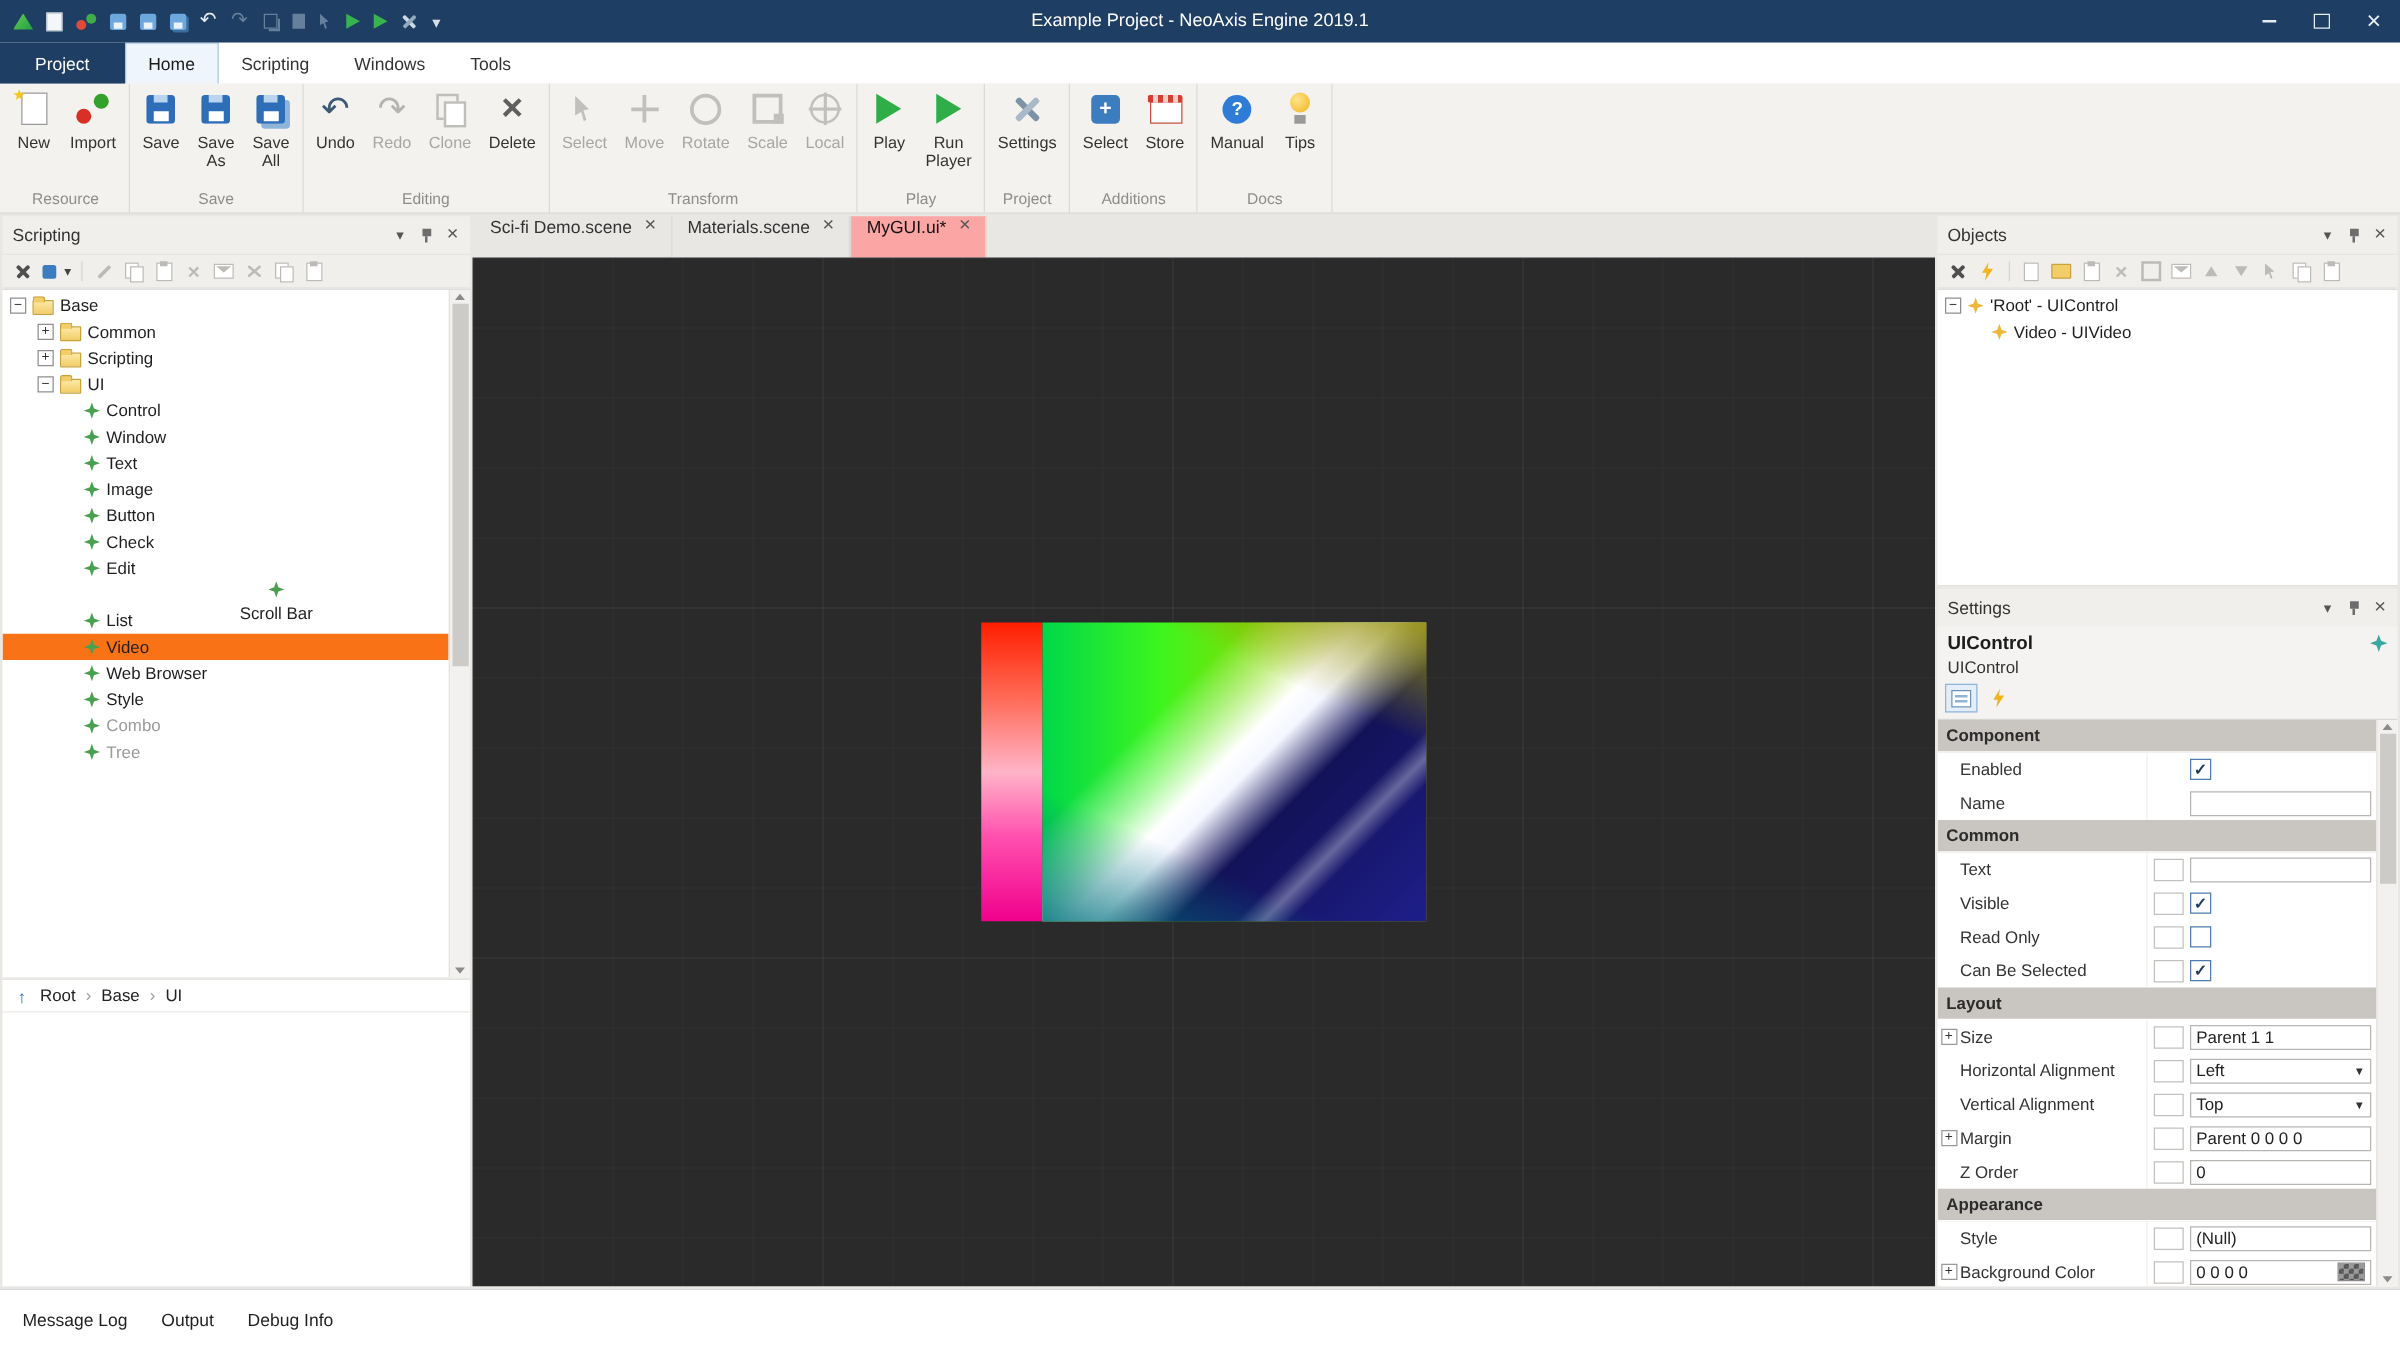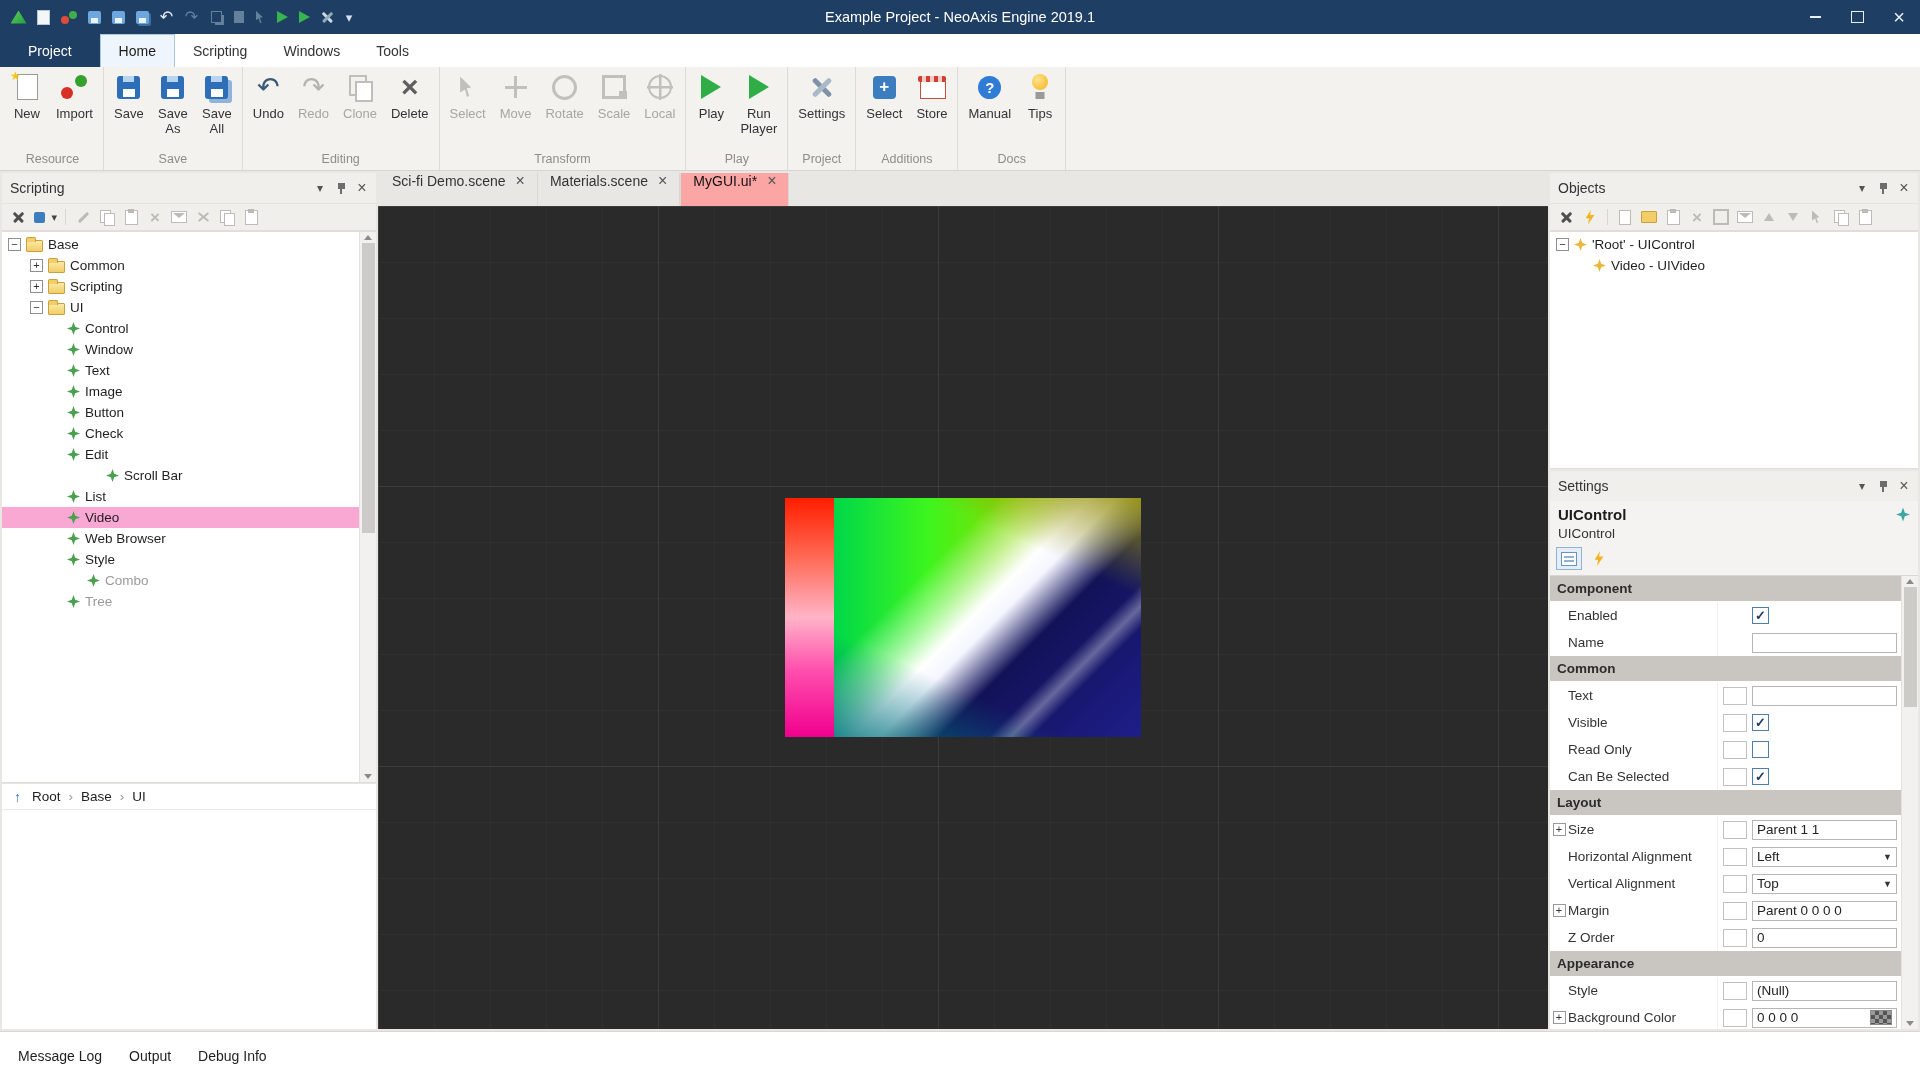--- a/index.html
+++ b/index.html
@@ -138,21 +138,21 @@
   .t-box::before{content:"";width:12px;height:12px;border:2px solid #bdbbb8}
   .t-up::before{content:"";border-left:5px solid transparent;border-right:5px solid transparent;border-bottom:8px solid #bdbbb8}
   .t-down::before{content:"";border-left:5px solid transparent;border-right:5px solid transparent;border-top:8px solid #bdbbb8}
   .t-cursor::before{content:"";width:10px;height:13px;background:#bdbbb8;clip-path:polygon(0 0,74% 52%,44% 56%,60% 92%,46% 98%,32% 62%,0 76%)}
   .t-flash::before{content:"";width:11px;height:15px;background:#f2b31e;clip-path:polygon(60% 0,10% 58%,42% 58%,32% 100%,90% 36%,50% 36%)}
 
   
   .tree-wrap{flex:1;min-height:0;display:flex;background:#fff;border:1px solid #e0dedb;border-left:none;border-right:none}
   .tree{flex:1;overflow:hidden;padding-top:2px}
   .trow{display:flex;align-items:center;height:21px;gap:5px;font-size:13.5px;white-space:nowrap}
-  .trow.selected{background:#f9a8d4}
+  .trow.selected{background:#f97316}
   .trow.grayed .tlabel{color:#9a9a9a}
   .tlabel{color:#1f1f1f}
   .tree-exp{width:13px;height:13px;border:1px solid #8f8f8f;background:#fff;font-size:11px;line-height:1;color:#333}
   .tree-folder{width:17px;height:12px;background:linear-gradient(#fce9a6,#f2cd68);border:1px solid #c8a23e;border-radius:1px;margin-top:2px}
   .tree-folder::before{content:"";position:absolute;top:-4px;left:-1px;width:8px;height:4px;background:#f2cd68;border:1px solid #c8a23e;border-bottom:none;border-radius:2px 2px 0 0}
   .tree-comp{width:13px;height:13px;background:#4ba04f;clip-path:polygon(50% 0,63% 37%,100% 50%,63% 63%,50% 100%,37% 63%,0 50%,37% 37%)}
   .tree-obj{width:13px;height:13px;background:#ecb73a;clip-path:polygon(50% 0,63% 37%,100% 50%,63% 63%,50% 100%,37% 63%,0 50%,37% 37%)}
 
   .vscroll{width:17px;flex:none;background:#f2f1ef;border-left:1px solid #e3e1de;display:flex;flex-direction:column;align-items:center;padding:3px 0;gap:3px}
   .sc-up{width:0;height:0;border-left:4px solid transparent;border-right:4px solid transparent;border-bottom:5px solid #8b8b8b}
@@ -466,41 +466,41 @@
                 <span class="tlabel">Button</span>
               </div>
               <div class="trow" style="padding-left: 65px;">
                 <span class="ic tree-comp"></span>
                 <span class="tlabel">Check</span>
               </div>
               <div class="trow" style="padding-left: 65px;">
                 <span class="ic tree-comp"></span>
                 <span class="tlabel">Edit</span>
               </div>
-              <div class="trow" style="padding-left: 104px;">
+              <div class="trow" style="padding-left: 81px; flex-direction: column;">
                 <span class="ic tree-comp"></span>
                 <span class="tlabel">Scroll Bar</span>
               </div>
               <div class="trow" style="padding-left: 65px;">
                 <span class="ic tree-comp"></span>
                 <span class="tlabel">List</span>
               </div>
               <div class="trow selected" style="padding-left: 65px;">
                 <span class="ic tree-comp"></span>
                 <span class="tlabel">Video</span>
               </div>
               <div class="trow" style="padding-left: 65px;">
                 <span class="ic tree-comp"></span>
                 <span class="tlabel">Web Browser</span>
               </div>
               <div class="trow" style="padding-left: 65px;">
                 <span class="ic tree-comp"></span>
                 <span class="tlabel">Style</span>
               </div>
-              <div class="trow grayed" style="padding-left: 85px;">
+              <div class="trow grayed" style="padding-left: 65px;">
                 <span class="ic tree-comp"></span>
                 <span class="tlabel">Combo</span>
               </div>
               <div class="trow grayed" style="padding-left: 65px;">
                 <span class="ic tree-comp"></span>
                 <span class="tlabel">Tree</span>
               </div>
             </div>
           <div class="vscroll">
             <span class="sc-up"></span>

